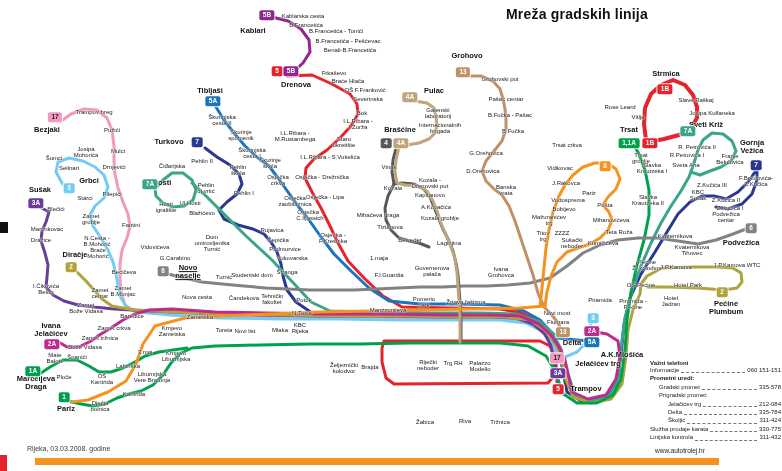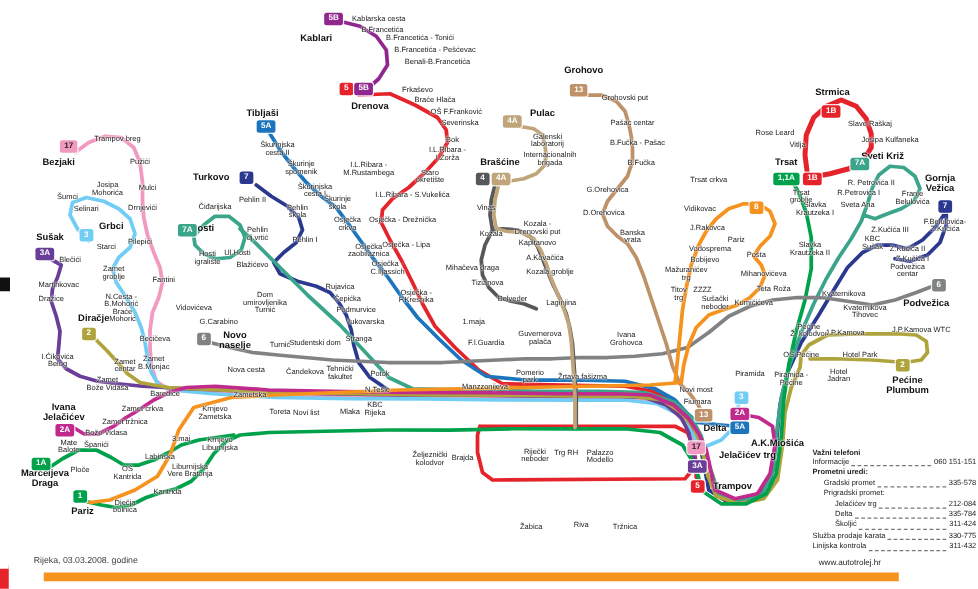--- a/index.html
+++ b/index.html
@@ -279,21 +279,21 @@
   <div>
       <div class="terminal" style="left: 253px; top: 31px;">Kablari</div>
       <div class="terminal" style="left: 296px; top: 85px;">Drenova</div>
       <div class="terminal" style="left: 210px; top: 91px;">Tibljaši</div>
       <div class="terminal" style="left: 169px; top: 142px;">Turkovo</div>
       <div class="terminal" style="left: 128px; top: 183px; margin-left: 34px;">Hosti</div>
       <div class="terminal" style="left: 47px; top: 130px;">Bezjaki</div>
       <div class="terminal" style="left: 89px; top: 181px;">Grbci</div>
       <div class="terminal" style="left: 40px; top: 190px;">Sušak</div>
       <div class="terminal" style="left: 75px; top: 255px;">Diračje</div>
-      <div class="terminal" style="left: 188px; top: 272px;">Novo
+      <div class="terminal" style="left: 188px; top: 272px; text-decoration: underline;">Novo
 naselje</div>
       <div class="terminal" style="left: 51px; top: 330px;">Ivana
 Jelačićev</div>
       <div class="terminal" style="left: 36px; top: 383px;">Marčeljeva
 Draga</div>
       <div class="terminal" style="left: 66px; top: 409px;">Pariz</div>
       <div class="terminal" style="left: 434px; top: 91px;">Pulac</div>
       <div class="terminal" style="left: 400px; top: 130px;">Brašćine</div>
       <div class="terminal" style="left: 467px; top: 56px;">Grohovo</div>
       <div class="terminal" style="left: 666px; top: 74px;">Strmica</div>
@@ -338,20 +338,21 @@
       <div class="badge" style="left: 722px; top: 292px; background: rgb(175, 163, 60);">2</div>
       <div class="badge" style="left: 563px; top: 332px; background: rgb(190, 145, 105);">13</div>
       <div class="badge" style="left: 593px; top: 318px; background: rgb(114, 205, 244);">3</div>
       <div class="badge" style="left: 592px; top: 331px; background: rgb(193, 42, 141);">2A</div>
       <div class="badge" style="left: 592px; top: 342px; background: rgb(28, 117, 188);">5A</div>
       <div class="badge" style="left: 557px; top: 358px; background: rgb(242, 153, 192); color: rgb(35, 31, 32);">17</div>
       <div class="badge" style="left: 558px; top: 373px; background: rgb(106, 62, 152);">3A</div>
       <div class="badge" style="left: 558px; top: 389px; background: rgb(229, 35, 43);">5</div>
     </div>
 
+  <div class="title">Mreža gradskih linija</div>
   <div class="date-note">Rijeka, 03.03.2008. godine</div>
 
   <div class="info-box">
     <div class="bold">Važni telefoni</div>
     <div>
         <div class="info-row" style="padding-left: 0px;">
           <span>Informacije</span>
           <span class="leader"></span>
           <span class="val">060 151-151</span>
         </div>

